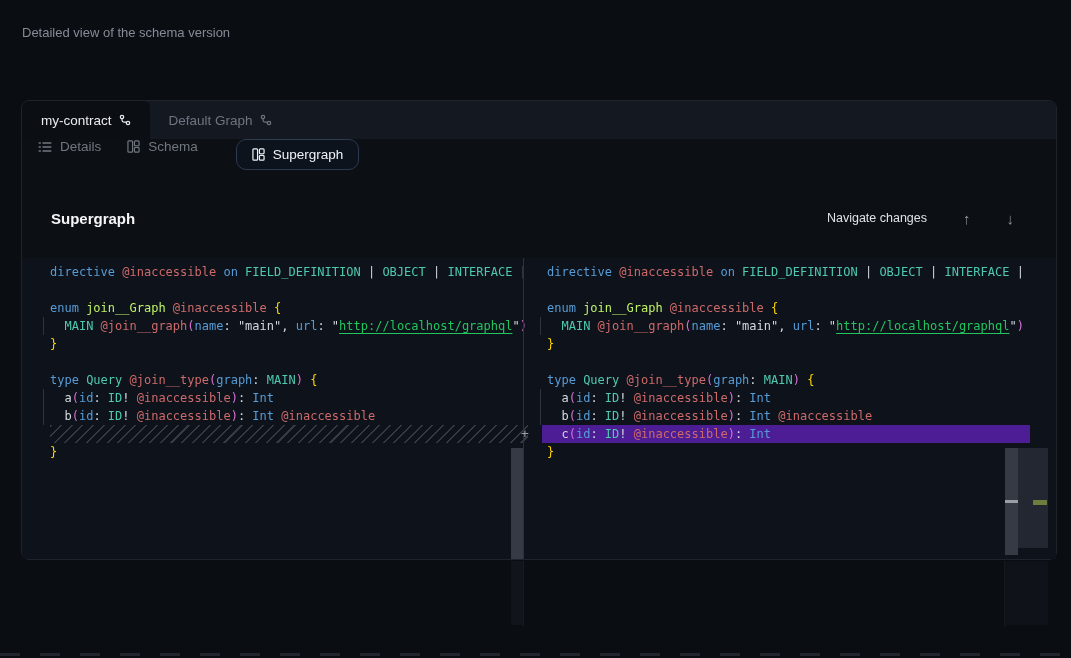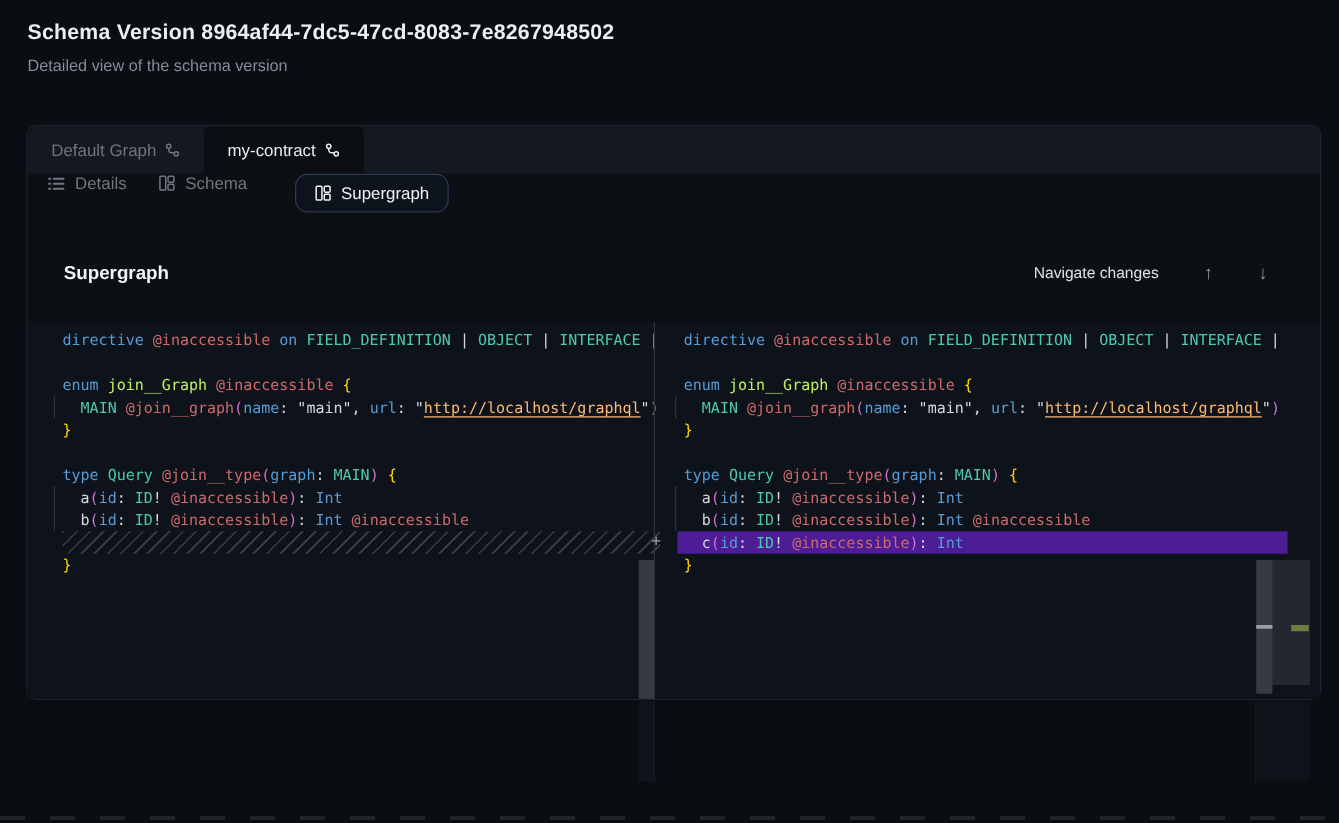--- a/index.html
+++ b/index.html
@@ -67,21 +67,21 @@
     margin-left:6px;padding-left:5px;width:488px;box-sizing:border-box;
     background:#4c1d95;
   }
   .cline.hatch{
     margin-left:16px;width:478px;padding-left:0;
     background:repeating-linear-gradient(135deg,rgba(165,175,190,.26) 0 1.5px,transparent 1.5px 7.5px);
   }
   .tk-k{color:#569cd6;} .tk-a{color:#cd6a6a;} .tk-t{color:#4ec9b0;}
   .tk-p{color:#d5d9df;} .tk-i{color:#bef264;} .tk-b1{color:#ffd702;}
   .tk-b2{color:#d670d6;} .tk-s{color:#d5d9df;}
-  .tk-u{color:#fdba74;text-decoration:underline;text-underline-offset:3px;}
+  .tk-u{color:#22c55e;text-decoration:underline;text-underline-offset:3px;}
   .indent-guide{position:absolute;width:1px;background:#2d3440;}
   .sash{position:absolute;left:501px;top:0;width:1px;height:301px;background:#2c323c;}
   .insert-marker{
     position:absolute;left:497px;top:167px;width:12px;height:18px;line-height:18px;
     text-align:center;color:#99a0a7;font-size:13px;
   }
   .vscroll{position:absolute;top:0;width:13px;height:301px;}
   .vscroll.left{left:489px;} .vscroll.right{left:983px;}
   .vslider{position:absolute;left:0;width:13px;background:rgba(128,136,148,.35);}
   .vscroll.left .vslider{top:190px;height:111px;}
@@ -99,39 +99,38 @@
   .bottom-dashes{
     position:absolute;left:0;top:653px;width:1071px;height:3px;opacity:.8;
     background:repeating-linear-gradient(90deg,#262b33 0 20px,transparent 20px 40px);
   }
   svg{display:block;}
 </style>
 </head>
 <body>
 
 <div class="page-header">
-  <div class="page-title">Schema Version 8964af44-7dc5-47cd-8083-7e8267948502</div>
   <div class="page-subtitle">Detailed view of the schema version</div>
 </div>
 
 <div class="card">
 
   <div class="tabstrip">
-    <div class="gtab">
-      <span>Default Graph</span>
+    <div class="gtab active">
+      <span>my-contract</span>
       <span class="ico">
         <svg viewBox="0 0 12 12" width="12" height="12" fill="none" stroke="currentColor" stroke-width="1.2">
           <circle cx="3" cy="3" r="1.7"></circle>
             <circle cx="9" cy="9" r="1.7"></circle>
           <path d="M3 4.7 V6 a2.2 2.2 0 0 0 2.2 2.2 H7.3"></path>
         </svg>
       </span>
     </div>
-    <div class="gtab active">
-      <span>my-contract</span>
+    <div class="gtab">
+      <span>Default Graph</span>
       <span class="ico">
         <svg viewBox="0 0 12 12" width="12" height="12" fill="none" stroke="currentColor" stroke-width="1.2">
           <circle cx="3" cy="3" r="1.7"></circle>
             <circle cx="9" cy="9" r="1.7"></circle>
           <path d="M3 4.7 V6 a2.2 2.2 0 0 0 2.2 2.2 H7.3"></path>
         </svg>
       </span>
     </div>
   </div>
 

